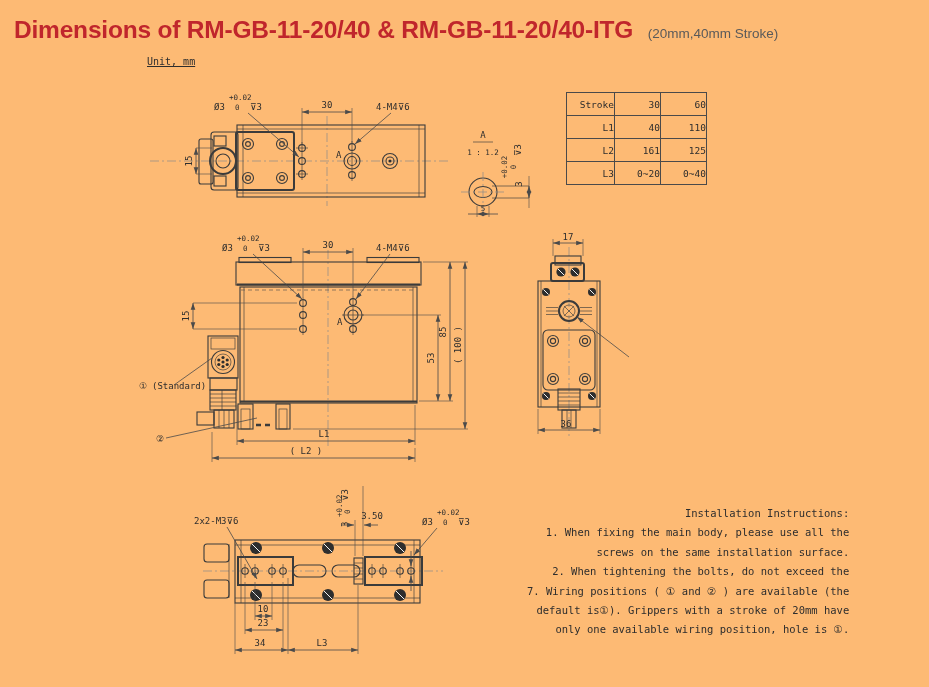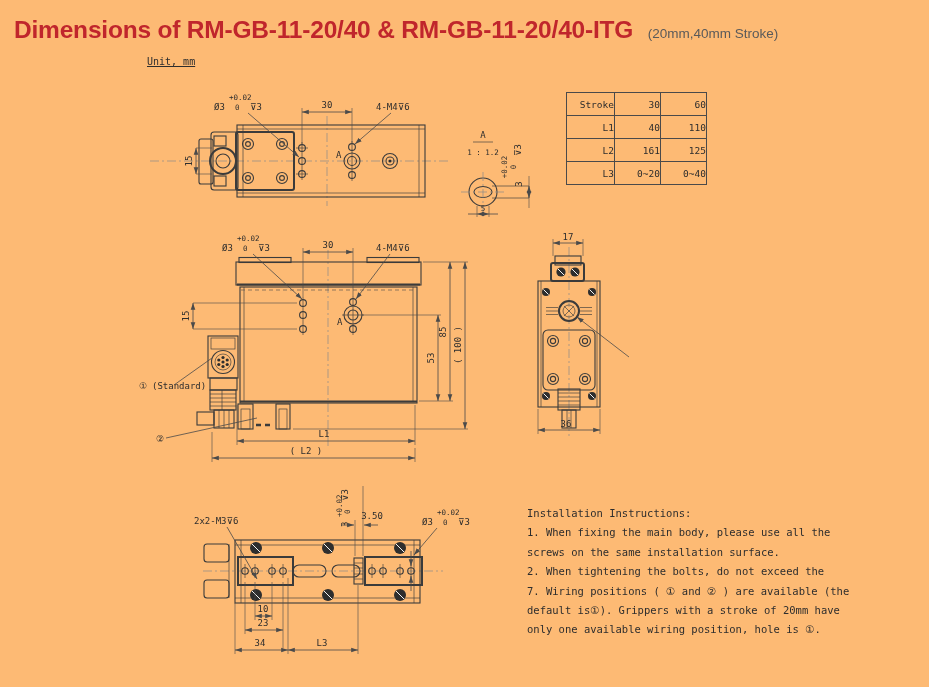--- a/index.html
+++ b/index.html
@@ -12,21 +12,21 @@
   .mono{font-family:"DejaVu Sans Mono","DejaVu Sans",monospace;color:#2d2d2d;}
   #unit-label{position:absolute;left:147px;top:56px;font-size:10px;text-decoration:underline;}
   
   #spec-table{position:absolute;left:566px;top:92px;border-collapse:collapse;}
   #spec-table td{border:1.2px solid #4a4a4a;width:45px;height:22px;text-align:right;
         font-family:"DejaVu Sans Mono","DejaVu Sans",monospace;font-size:9.5px;color:#2d2d2d;padding:0;}
   #spec-table td:first-child{width:47px;}
   
   .txtblock{position:absolute;font-size:10px;line-height:19px;color:#2d2d2d;white-space:nowrap;}
   #power-note{left:625px;top:303px;}
-  #install-instructions{left:527px;top:504px;font-size:10.5px;line-height:19.4px;}
+  #install-instructions{left:527px;top:504px;font-size:10.5px;line-height:19.4px;text-align:right;}
   
   svg{position:absolute;left:0;top:0;}
   .ol{fill:none;stroke:#3b3b3b;stroke-width:1.1px;}
   .ol2{fill:none;stroke:#3b3b3b;stroke-width:2px;}
   .thin{fill:none;stroke:#3b3b3b;stroke-width:0.65px;}
   .cl{fill:none;stroke:#8a8a8a;stroke-width:0.7px;stroke-dasharray:9 3 2 3;}
   .dim{fill:none;stroke:#4a4a4a;stroke-width:0.8px;}
   .ext{fill:none;stroke:#4a4a4a;stroke-width:0.6px;}
   .dash{fill:none;stroke:#3b3b3b;stroke-width:2.4px;stroke-dasharray:5 4;}
   text{font-family:"DejaVu Sans Mono","DejaVu Sans",monospace;fill:#2d2d2d;font-size:9px;}

